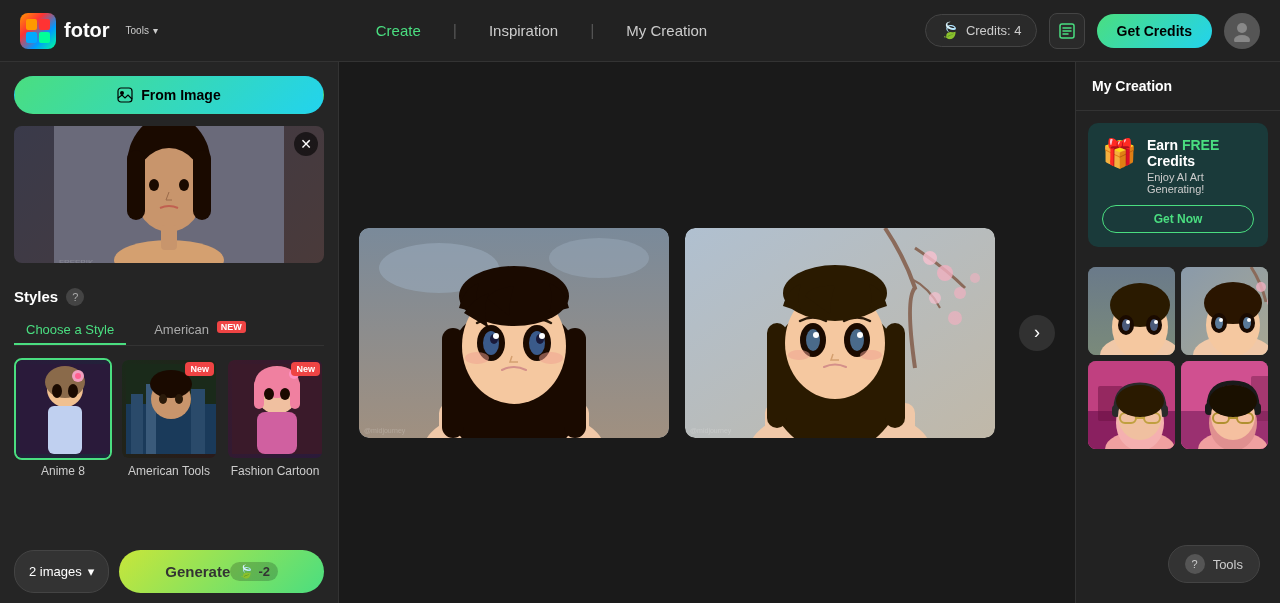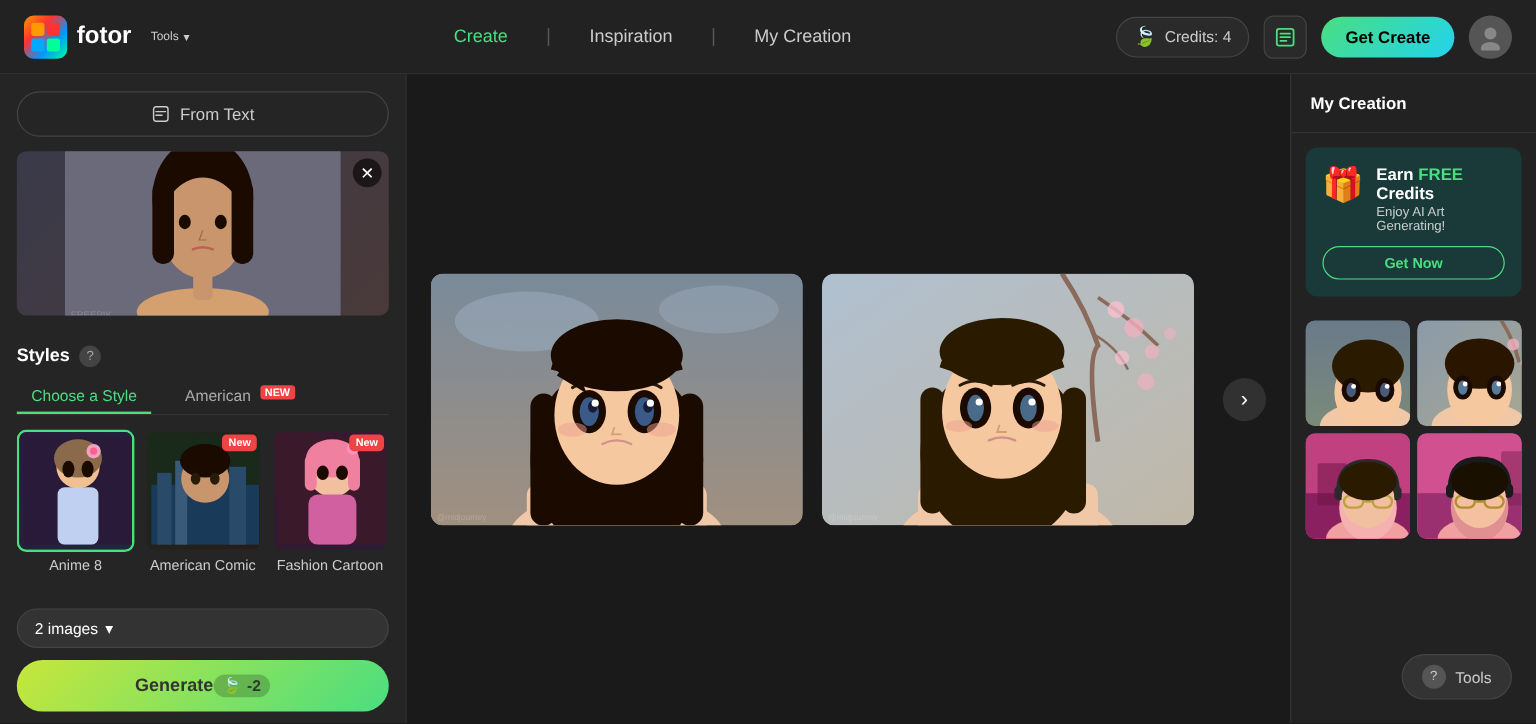--- a/index.html
+++ b/index.html
@@ -58,21 +58,21 @@
     .style-img-wrap { border-radius: 8px; overflow: hidden; border: 2px solid transparent; }
     .style-label { text-align: center; font-size: 12px; color: #ccc; margin-top: 4px; }
     .style-new-badge { position: absolute; top: 4px; right: 4px; background: #ef4444; color: #fff; font-size: 9px; font-weight: 700; padding: 2px 5px; border-radius: 4px; }
 
     
     .anime-bg { background: linear-gradient(135deg, #2a1a3a, #1a2a3a); width: 98px; height: 98px; border-radius: 6px; display: flex; align-items: center; justify-content: center; }
     .comic-bg { background: linear-gradient(135deg, #1a2a1a, #2a1a1a); width: 98px; height: 98px; border-radius: 6px; display: flex; align-items: center; justify-content: center; }
     .fashion-bg { background: linear-gradient(135deg, #3a1a2a, #2a1a3a); width: 98px; height: 98px; border-radius: 6px; display: flex; align-items: center; justify-content: center; }
 
     
-    .generate-bar { display: flex; gap: 10px; padding: 10px 14px; margin-top: auto; flex-direction: column; }
+    .generate-bar { display: flex; gap: 10px; padding: 10px 14px; margin-top: auto; }
     .images-select { background: #333; border: 1px solid #444; border-radius: 20px; color: #fff; font-size: 13px; padding: 8px 14px; cursor: pointer; display: flex; align-items: center; gap: 6px; }
     .generate-btn { flex: 1; background: linear-gradient(135deg, #c8e63a, #4ade80); border: none; border-radius: 24px; color: #333; font-weight: 700; font-size: 15px; cursor: pointer; display: flex; align-items: center; justify-content: center; gap: 0; padding: 12px; }
     .credit-cost { display: flex; align-items: center; gap: 4px; background: rgba(0,0,0,0.2); border-radius: 12px; padding: 2px 8px; font-size: 13px; }
 
     
     .center-area { flex: 1; background: #1a1a1a; display: flex; flex-direction: column; align-items: center; justify-content: center; position: relative; padding: 20px; }
     .images-row { display: flex; gap: 16px; align-items: center; }
     .result-img { width: 310px; height: 210px; border-radius: 10px; overflow: hidden; }
 
     
@@ -138,41 +138,42 @@
     <div class="credits-badge">
       <span class="credits-leaf">🍃</span>
       <span>Credits: 4</span>
     </div>
     <div class="task-icon">
       <svg width="20" height="20" viewBox="0 0 20 20" fill="none">
         <rect x="3" y="3" width="14" height="14" rx="2" stroke="#4ade80" stroke-width="1.5" fill="none"></rect>
         <path d="M6 7h8M6 10h8M6 13h5" stroke="#4ade80" stroke-width="1.5" stroke-linecap="round"></path>
       </svg>
     </div>
-    <button class="get-credits-btn">Get Create</button>
+    <button class="get-credits-btn">Get Credits</button>
     <div class="avatar">
       <svg width="22" height="22" viewBox="0 0 22 22">
         <circle cx="11" cy="8" r="5" fill="#888"></circle>
         <ellipse cx="11" cy="20" rx="8" ry="5" fill="#888"></ellipse>
       </svg>
     </div>
   </div>
 </div>
 
 <div class="main">
 
   <div class="left-panel">
 
     <div class="mode-tabs">
-      <div class="mode-tab inactive">
+      <div class="mode-tab active">
         <svg width="16" height="16" viewBox="0 0 16 16" fill="none">
-            <rect x="2" y="2" width="12" height="12" rx="2" stroke="#ccc" stroke-width="1.2"></rect>
-            <path d="M4 6h8M4 9h5" stroke="#ccc" stroke-width="1.2" stroke-linecap="round"></path>
+            <rect x="1" y="1" width="14" height="14" rx="3" stroke="#000" stroke-width="1.2" fill="none"></rect>
+            <circle cx="5" cy="6" r="2" fill="#000"></circle>
+            <path d="M1 11l4-3 3 3 3-3 4 4" stroke="#000" stroke-width="1.2" fill="none"></path>
           </svg>
-        <span>From Text</span>
+        <span>From Image</span>
       </div>
     </div>
 
     <div class="upload-area">
       <div class="uploaded-img">
 
         <svg width="230" height="150" viewBox="0 0 230 150">
           <rect width="230" height="150" fill="#6a6a7a"></rect>
 
           <ellipse cx="115" cy="45" rx="42" ry="50" fill="#1a0a00"></ellipse>
@@ -254,21 +255,21 @@
                 <ellipse cx="45" cy="20" rx="21" ry="14" fill="#1a0a00"></ellipse>
 
                 <ellipse cx="37" cy="35" rx="4" ry="5" fill="#2a1a0a"></ellipse>
                 <ellipse cx="53" cy="35" rx="4" ry="5" fill="#2a1a0a"></ellipse>
 
                 <path d="M30 42 q15 15 30 0" fill="#c8956c"></path>
               </svg>
             </div>
           </div>
           <div class="style-new-badge">New</div>
-          <div class="style-label">American Comic</div>
+          <div class="style-label">American Tools</div>
         </div>
 
         <div class="style-card">
           <div class="style-img-wrap">
             <div class="fashion-bg">
               <svg width="90" height="90" viewBox="0 0 90 90">
                 <rect width="90" height="90" fill="#3a1a2a"></rect>
 
                 <circle cx="45" cy="30" r="20" fill="#f0c0a0"></circle>
 

